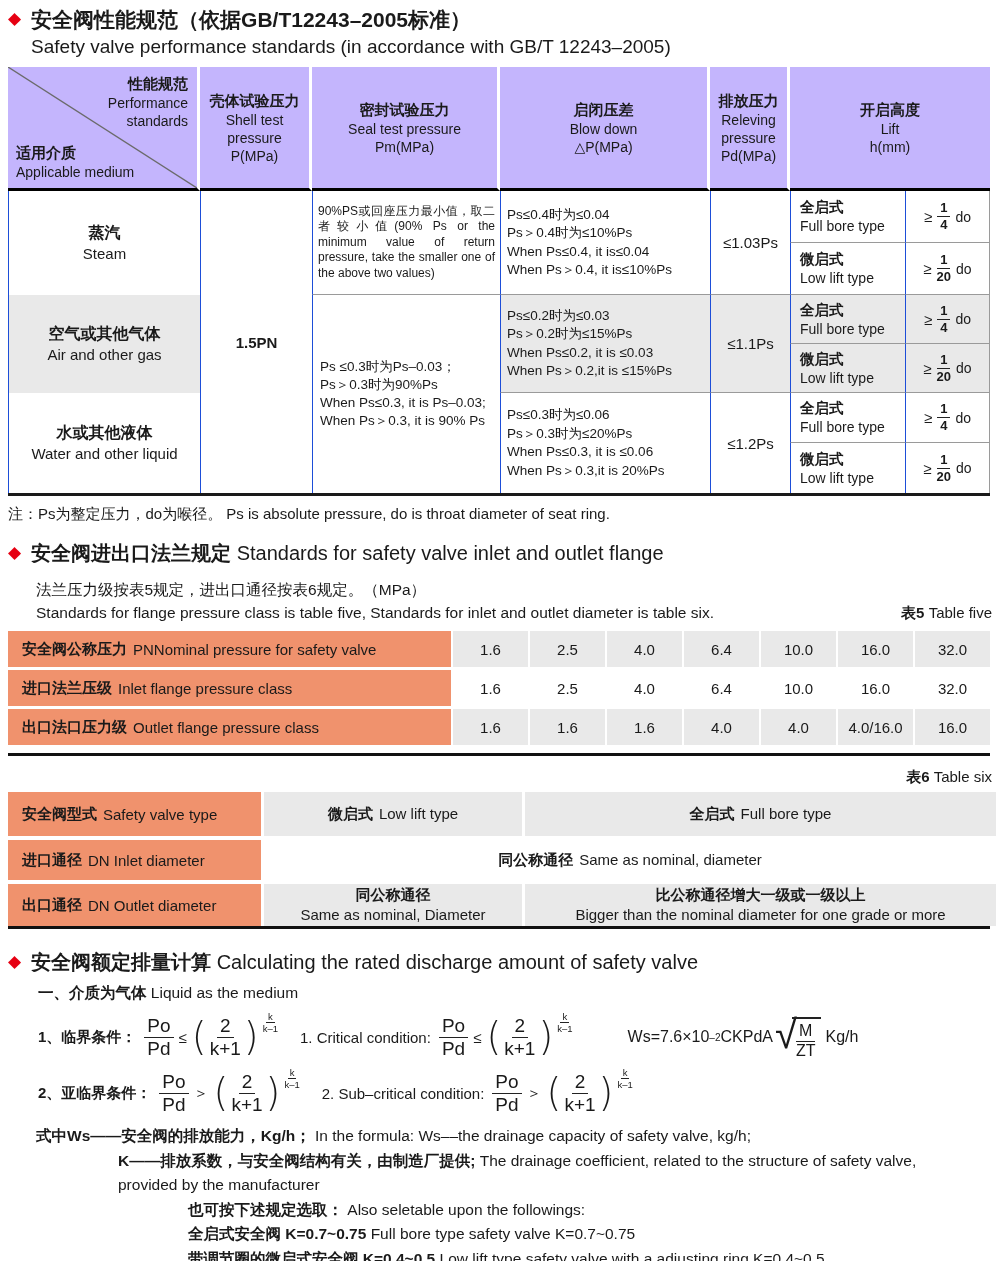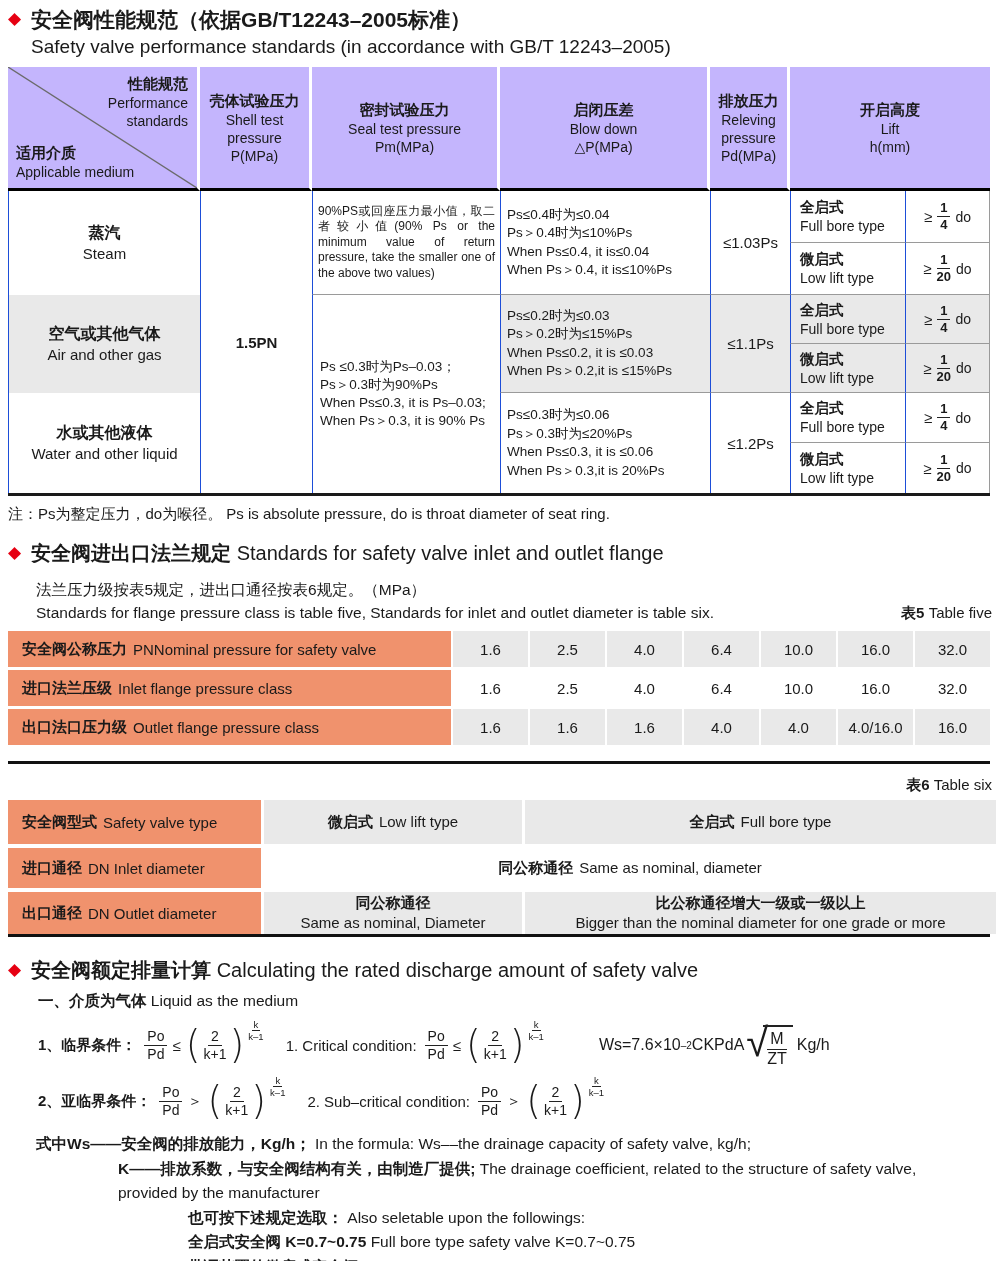--- a/index.html
+++ b/index.html
@@ -56,39 +56,39 @@
   .do{font-size:14px;}
   
   .note{margin-top:9px;font-size:15px;}
   
   .s2-head{margin-top:16px;}
   .subtext{margin-left:28px;margin-top:12px;font-size:15.5px;line-height:23px;}
   .subrow{display:flex;justify-content:space-between;align-items:flex-end;}
   .cap{font-size:15px;}
   .cap .zhb{font-size:15px;}
   .t5{margin-top:7px;display:grid;width:982px;grid-template-columns:443px repeat(7,1fr);
-      gap:3px 2px;background:#fff;border-bottom:3px solid #111;padding-bottom:16px;}
+      gap:3px 2px;background:#fff;border-bottom:3px solid #111;padding-bottom:8px;}
   .t5 .lab,.t6 .lab{background:#f0926d;display:flex;align-items:center;padding-left:14px;gap:6px;height:36px;font-size:15px;}
   .t5 .v{background:#fff;display:flex;align-items:center;justify-content:center;font-size:15px;height:36px;}
   .t5 .v.g{background:#e9e9e9;}
   .t6cap{text-align:right;margin-top:12px;font-size:15px;}
   .t6{margin-top:5px;display:grid;width:982px;grid-template-columns:253px 258px 471px;
       grid-template-rows:44px 40px 42px;gap:4px 3px;background:#fff;border-bottom:3px solid #111;}
   .t6 .lab{height:auto;}
   .t6 .val{background:#e9e9e9;display:flex;flex-direction:column;align-items:center;justify-content:center;
            text-align:center;font-size:15px;line-height:20px;}
   .t6 .val.white{background:#fff;}
   .t6 .vrow{flex-direction:row;gap:6px;}
   
   .s3-head{margin-top:20px;}
   .medline{margin:8px 0 2px 30px;font-size:15.5px;}
   .fline{display:flex;align-items:center;margin-left:30px;margin-top:10px;min-height:46px;gap:8px;font-size:15px;}
   .flabel{white-space:nowrap;}
   .expr{display:inline-flex;align-items:center;gap:3px;}
-  .expr .frac{font-size:14px;}
+  .expr .frac{font-size:19px;}
   .op{font-size:15px;margin:0 2px;}
   .bp{font-size:38px;font-weight:200;line-height:0.85;transform:scaleY(1.02);font-family:"DejaVu Sans",sans-serif;}
   .expf{font-size:9.5px !important;transform:translateY(-14px);margin-left:1px;}
   .expf .fn{border-bottom:1px solid #222;padding:0 2px 0 2px;}
   .ws{display:inline-flex;align-items:center;margin-left:47px;font-size:16px;white-space:nowrap;}
   .ws sup{font-size:10px;}
   .sqrt{display:inline-flex;align-items:flex-start;margin-left:2px;}
   .sqrt .rad{font-size:40px;line-height:40px;font-weight:200;margin-right:-5px;}
   .sqrt .sq{border-top:2px solid #222;padding:4px 6px 0 4px;margin-top:3px;}
   .unit{margin-left:4px;}

